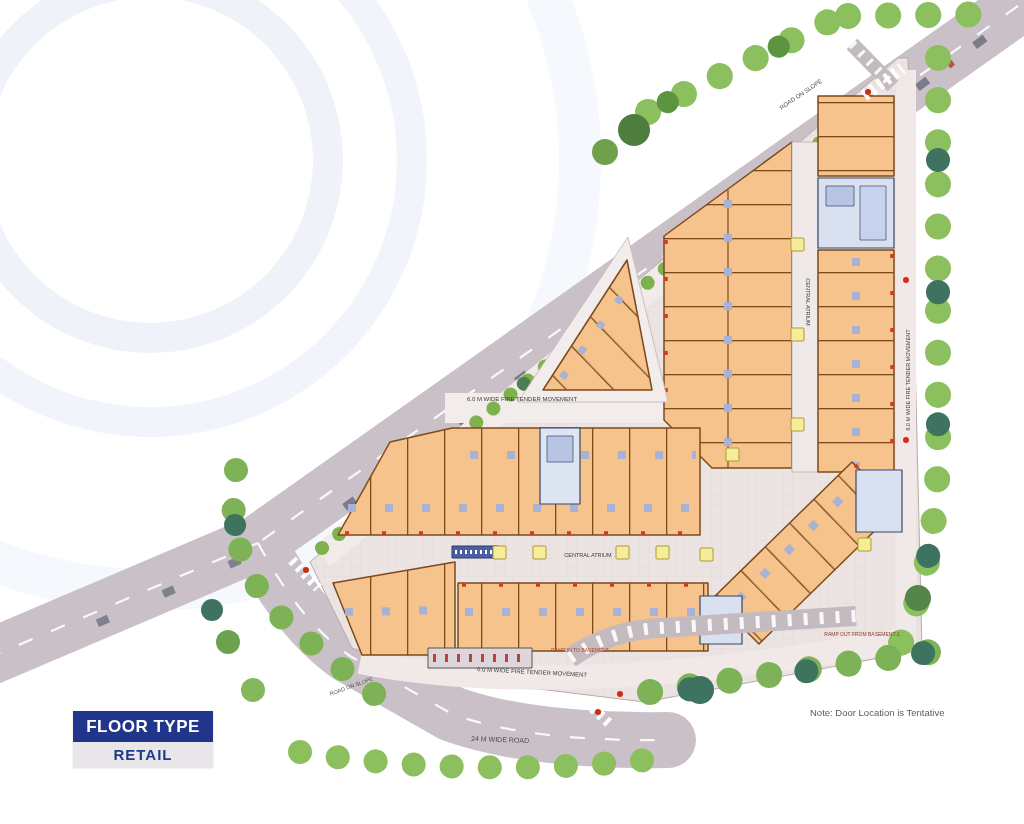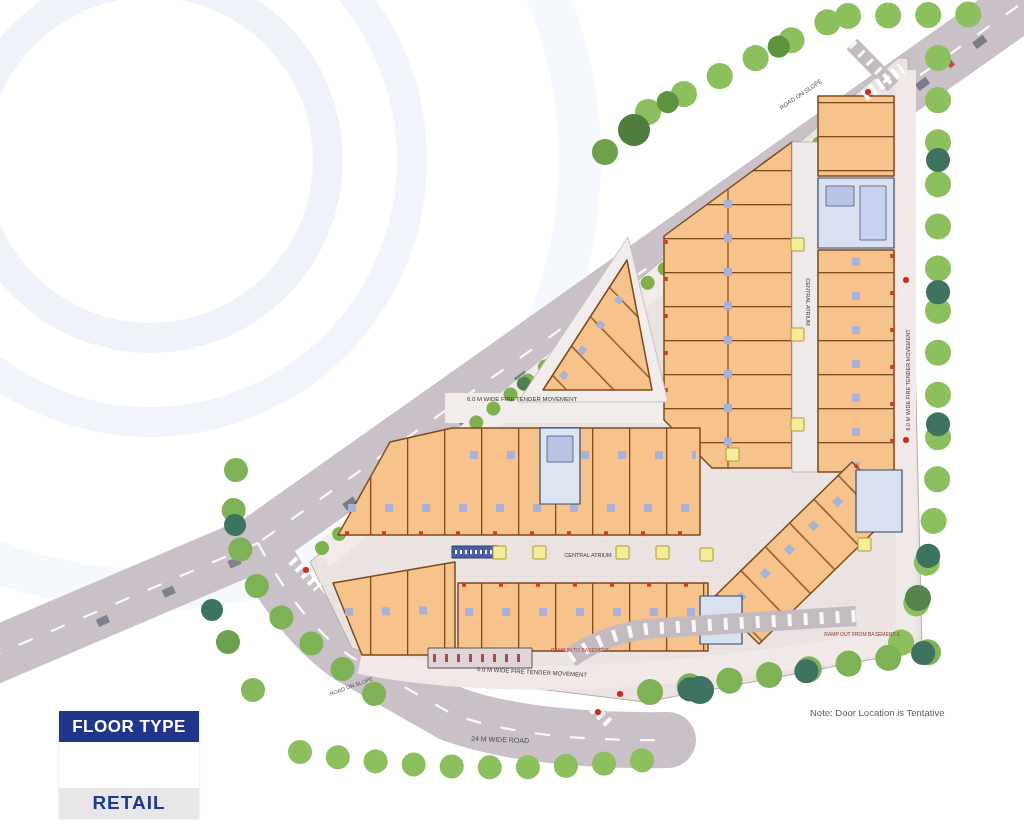--- a/index.html
+++ b/index.html
@@ -2,25 +2,25 @@
 <html><head>
 <meta charset="utf-8">
 <style>
   html,body{margin:0;padding:0;background:#ffffff;}
   .stage{
     position:relative;width:1024px;height:824px;overflow:hidden;
     background:#ffffff;font-family:"Liberation Sans",sans-serif;
   }
   .stage svg{position:absolute;left:0;top:0;}
   .plan-text{fill:#3c3c3c;}
-  .legend{position:absolute;left:59px;top:711px;width:140px;box-shadow:0 1px 2px rgba(0,0,0,.15);}
+  .legend{position:absolute;left:73px;top:711px;width:140px;box-shadow:0 1px 2px rgba(0,0,0,.15);}
   .legend-title{background:#21368b;color:#ffffff;font-weight:bold;font-size:17px;
     text-align:center;padding:6px 0 5px 0;letter-spacing:.5px;}
-  .legend-value{background:#e9e6ea;color:#1f3a8d;font-weight:bold;font-size:19px;
-    text-align:center;padding:4px 16px;letter-spacing:1px;margin-top:46px;}
+  .legend-value{background:#e9e6ea;color:#1f3a8d;font-weight:bold;font-size:15px;
+    text-align:center;padding:4px 16px;letter-spacing:1px;}
   .note{position:absolute;left:810px;top:707px;font-size:9.5px;color:#5a5a5a;text-align:right;}
 </style>
 </head>
 <body>
 
 <div class="stage">
 <svg width="1024" height="824" viewBox="0 0 1024 824">
   <defs>
     <pattern id="pgrid" width="9" height="9" patternUnits="userSpaceOnUse">
       <path d="M9 0H0V9" fill="none" stroke="#ddd1d1" stroke-width="0.5"></path>

